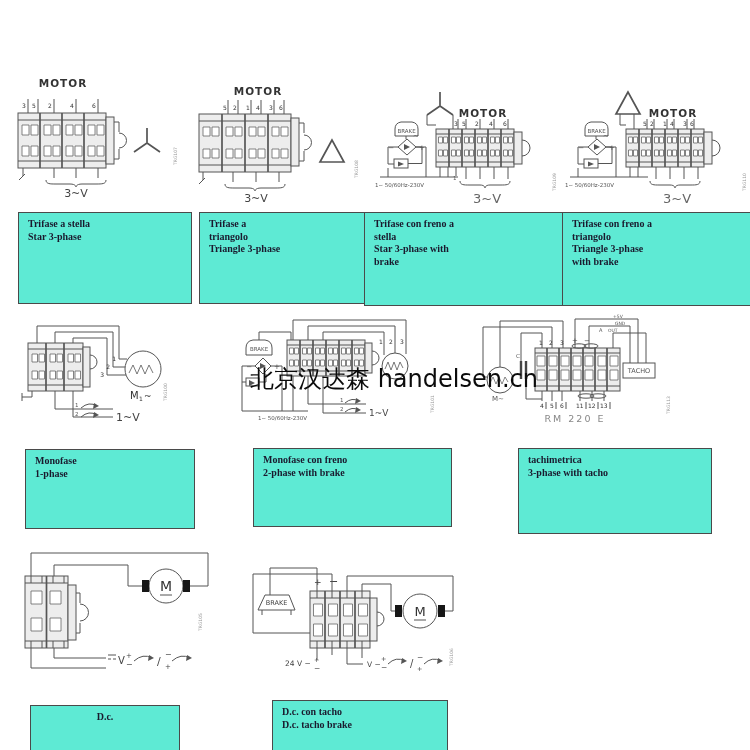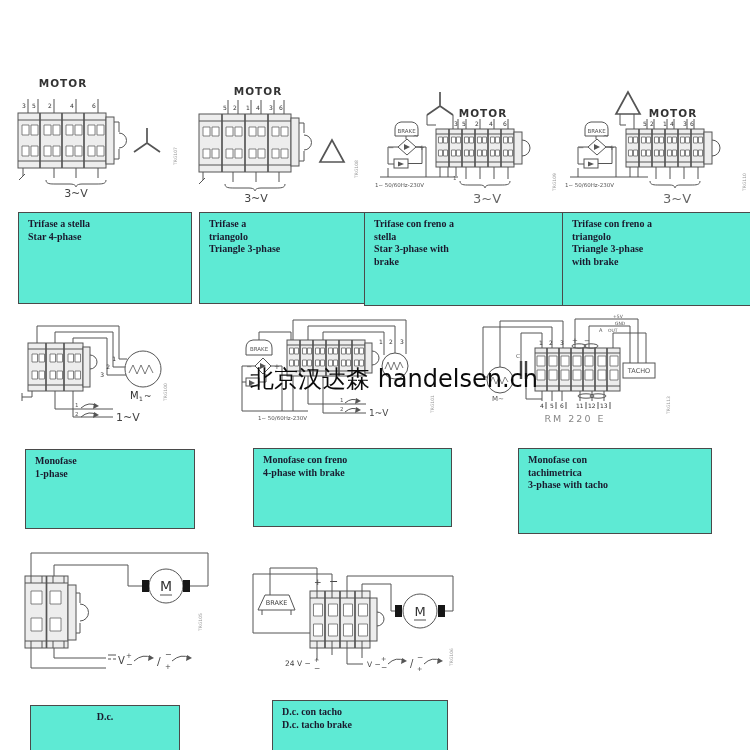--- a/index.html
+++ b/index.html
@@ -206,21 +206,21 @@
         <path class="ln" d="M96,94v12 M110,94v12 M124,94v12 M138,94v12"></path>
         <path class="ln" d="M90,108c0,4 4,4 9,4h11c5,0 5,3 5,3c0,0 0,-3 5,-3h11c5,0 9,0 9,-4"></path>
       </g>
       <text class="vbig" x="117" y="130" text-anchor="middle">3~V</text>
       <text class="ref" transform="rotate(-90 186 118)" x="186" y="118">TRG110</text>
     </svg>
   </div>
 
   <div class="cap" style="left:18px;top:184px;width:154px;height:80px">
     <div>Trifase a stella</div>
-    <div>Star 4-phase</div>
+    <div>Star 3-phase</div>
   </div>
   <div class="cap" style="left:199px;top:184px;width:157px;height:80px">
     <div>Trifase a</div>
     <div>triangolo</div>
     <div>Triangle 3-phase</div>
   </div>
   <div class="cap" style="left:364px;top:184px;width:187px;height:82px">
     <div>Trifase con freno a</div>
     <div>stella</div>
     <div>Star 3-phase with</div>
@@ -386,24 +386,23 @@
       <text class="ref" transform="rotate(-90 190 103)" x="190" y="103">TRG113</text>
     </svg>
   </div>
 
   <div class="cap" style="left:25px;top:421px;width:150px;height:68px">
     <div>Monofase</div>
     <div>1-phase</div>
   </div>
   <div class="cap" style="left:253px;top:420px;width:179px;height:67px">
     <div>Monofase con freno</div>
-    <div>4-phase with brake</div>
+    <div>2-phase with brake</div>
   </div>
   <div class="cap" style="left:518px;top:420px;width:174px;height:74px">
-    <div>Monofase con</div>
     <div>tachimetrica</div>
     <div>3-phase with tacho</div>
   </div>
 
   <div class="diag" style="left:18px;top:515px;width:200px;height:145px">
     <svg viewBox="0 0 200 145" width="200" height="145">
       <g>
         <rect class="blk" x="7" y="33" width="43" height="72"></rect>
         <line class="ln" x1="7" y1="40" x2="50" y2="40"></line>
           <line class="ln" x1="7" y1="98" x2="50" y2="98"></line>

